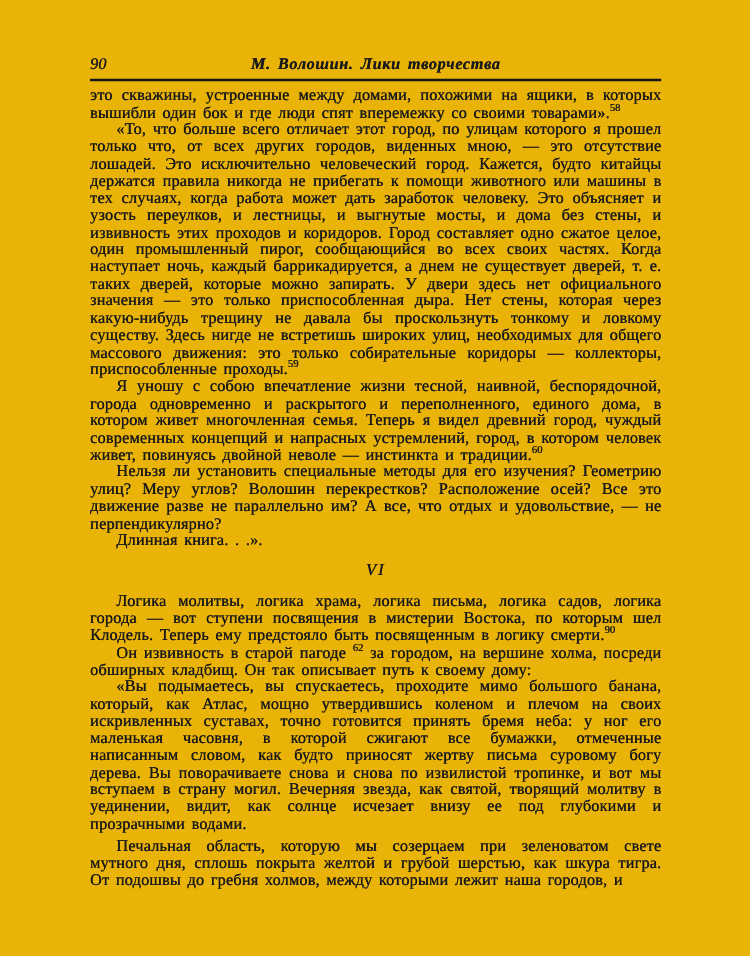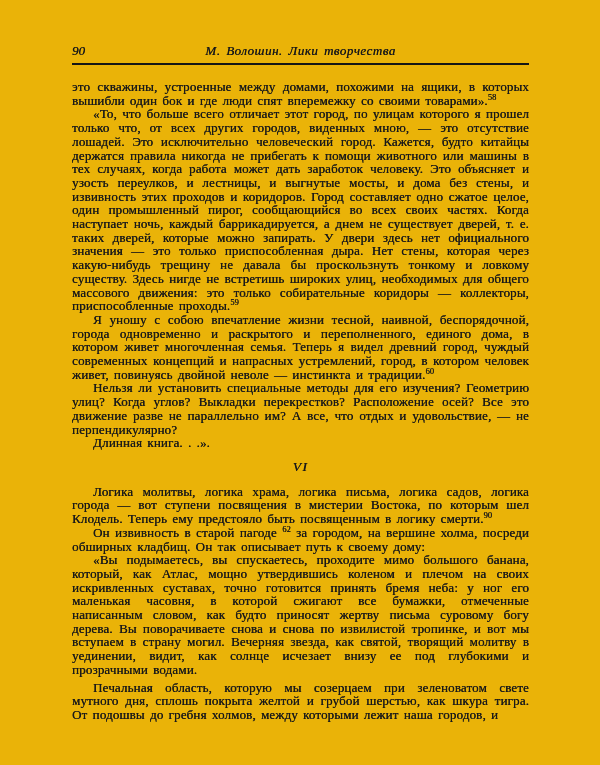--- a/index.html
+++ b/index.html
@@ -21,29 +21,29 @@
   .running-head {
     display: flex;
     justify-content: space-between;
     align-items: baseline;
     font-style: italic;
     font-size: 13px;
     line-height: 14px;
     text-shadow: 0.25px 0 0 currentColor;
   }
   .running-head .pgnum { width: 62px; text-align: left; }
-  .running-head .rtitle { font-weight: normal; letter-spacing: 0.5px; word-spacing: 2px; }
+  .running-head .rtitle { font-weight: bold; letter-spacing: 0.5px; word-spacing: 2px; }
   .running-head .spacer { width: 62px; }
   .rule {
     height: 2px;
     background: #161616;
     margin-top: 5px;
   }
   .body-text {
-    margin-top: 15px;
+    margin-top: 4px;
     font-size: 13px;
     line-height: 13.7px;
     text-align: justify;
     letter-spacing: 0.15px;
     word-spacing: 1.8px;
     text-shadow: 0.28px 0 0 currentColor;
   }
   .para { margin: 0; padding: 0; }
   .para.indent { text-indent: 21px; }
   .para.gap { margin-top: 4px; }
@@ -71,21 +71,21 @@
     <div class="running-head">
       <span class="pgnum">90</span>
       <span class="rtitle">М. Волошин. Лики творчества</span>
       <span class="spacer"></span>
     </div>
     <div class="rule"></div>
     <div class="body-text">
         <p class="para"><span>это скважины, устроенные между домами, похожими на ящики, в которых вышибли один бок и где люди спят вперемежку со своими товарами».</span><sup class="fnref">58</sup></p>
         <p class="para indent"><span>«То, что больше всего отличает этот город, по улицам которого я прошел только что, от всех других городов, виденных мною, — это отсутствие лошадей. Это исключительно человеческий город. Кажется, будто китайцы держатся правила никогда не прибегать к помощи животного или машины в тех случаях, когда работа может дать заработок человеку. Это объясняет и узость переулков, и лестницы, и выгнутые мосты, и дома без стены, и извивность этих проходов и коридоров. Город составляет одно сжатое целое, один промышленный пирог, сообщающийся во всех своих частях. Когда наступает ночь, каждый баррикадируется, а днем не существует дверей, т. е. таких дверей, которые можно запирать. У двери здесь нет официального значения — это только приспособленная дыра. Нет стены, которая через какую-нибудь трещину не давала бы проскользнуть тонкому и ловкому существу. Здесь нигде не встретишь широких улиц, необходимых для общего массового движения: это только собирательные коридоры — коллекторы, приспособленные проходы.</span><sup class="fnref">59</sup></p>
         <p class="para indent"><span>Я уношу с собою впечатление жизни тесной, наивной, беспорядочной, города одновременно и раскрытого и переполненного, единого дома, в котором живет многочленная семья. Теперь я видел древний город, чуждый современных концепций и напрасных устремлений, город, в котором человек живет, повинуясь двойной неволе — инстинкта и традиции.</span><sup class="fnref">60</sup></p>
-        <p class="para indent"><span>Нельзя ли установить специальные методы для его изучения? Геометрию улиц? Когда углов? Выкладки перекрестков? Расположение осей? Все это движение разве не параллельно им? А все, что отдых и удовольствие, — не перпендикулярно?</span></p>
+        <p class="para indent"><span>Нельзя ли установить специальные методы для его изучения? Геометрию улиц? Меру углов? Волошин перекрестков? Расположение осей? Все это движение разве не параллельно им? А все, что отдых и удовольствие, — не перпендикулярно?</span></p>
         <p class="para indent"><span>Длинная книга. . .».</span></p>
         <p class="para heading"><span>VI</span></p>
         <p class="para indent"><span>Логика молитвы, логика храма, логика письма, логика садов, логика города — вот ступени посвящения в мистерии Востока, по которым шел Клодель. Теперь ему предстояло быть посвященным в логику смерти.</span><sup class="fnref">90</sup></p>
         <p class="para indent"><span>Он извивность в старой пагоде </span><sup class="fnref">62</sup><span> за городом, на вершине холма, посреди обширных кладбищ. Он так описывает путь к своему дому:</span></p>
         <p class="para indent"><span>«Вы подымаетесь, вы спускаетесь, проходите мимо большого банана, который, как Атлас, мощно утвердившись коленом и плечом на своих искривленных суставах, точно готовится принять бремя неба: у ног его маленькая часовня, в которой сжигают все бумажки, отмеченные написанным словом, как будто приносят жертву письма суровому богу дерева. Вы поворачиваете снова и снова по извилистой тропинке, и вот мы вступаем в страну могил. Вечерняя звезда, как святой, творящий молитву в уединении, видит, как солнце исчезает внизу ее под глубокими и прозрачными водами.</span></p>
         <p class="para indent gap"><span>Печальная область, которую мы созерцаем при зеленоватом свете мутного дня, сплошь покрыта желтой и грубой шерстью, как шкура тигра. От подошвы до гребня холмов, между которыми лежит наша городов, и</span></p>
       </div>
   </div>
 </div>
 

